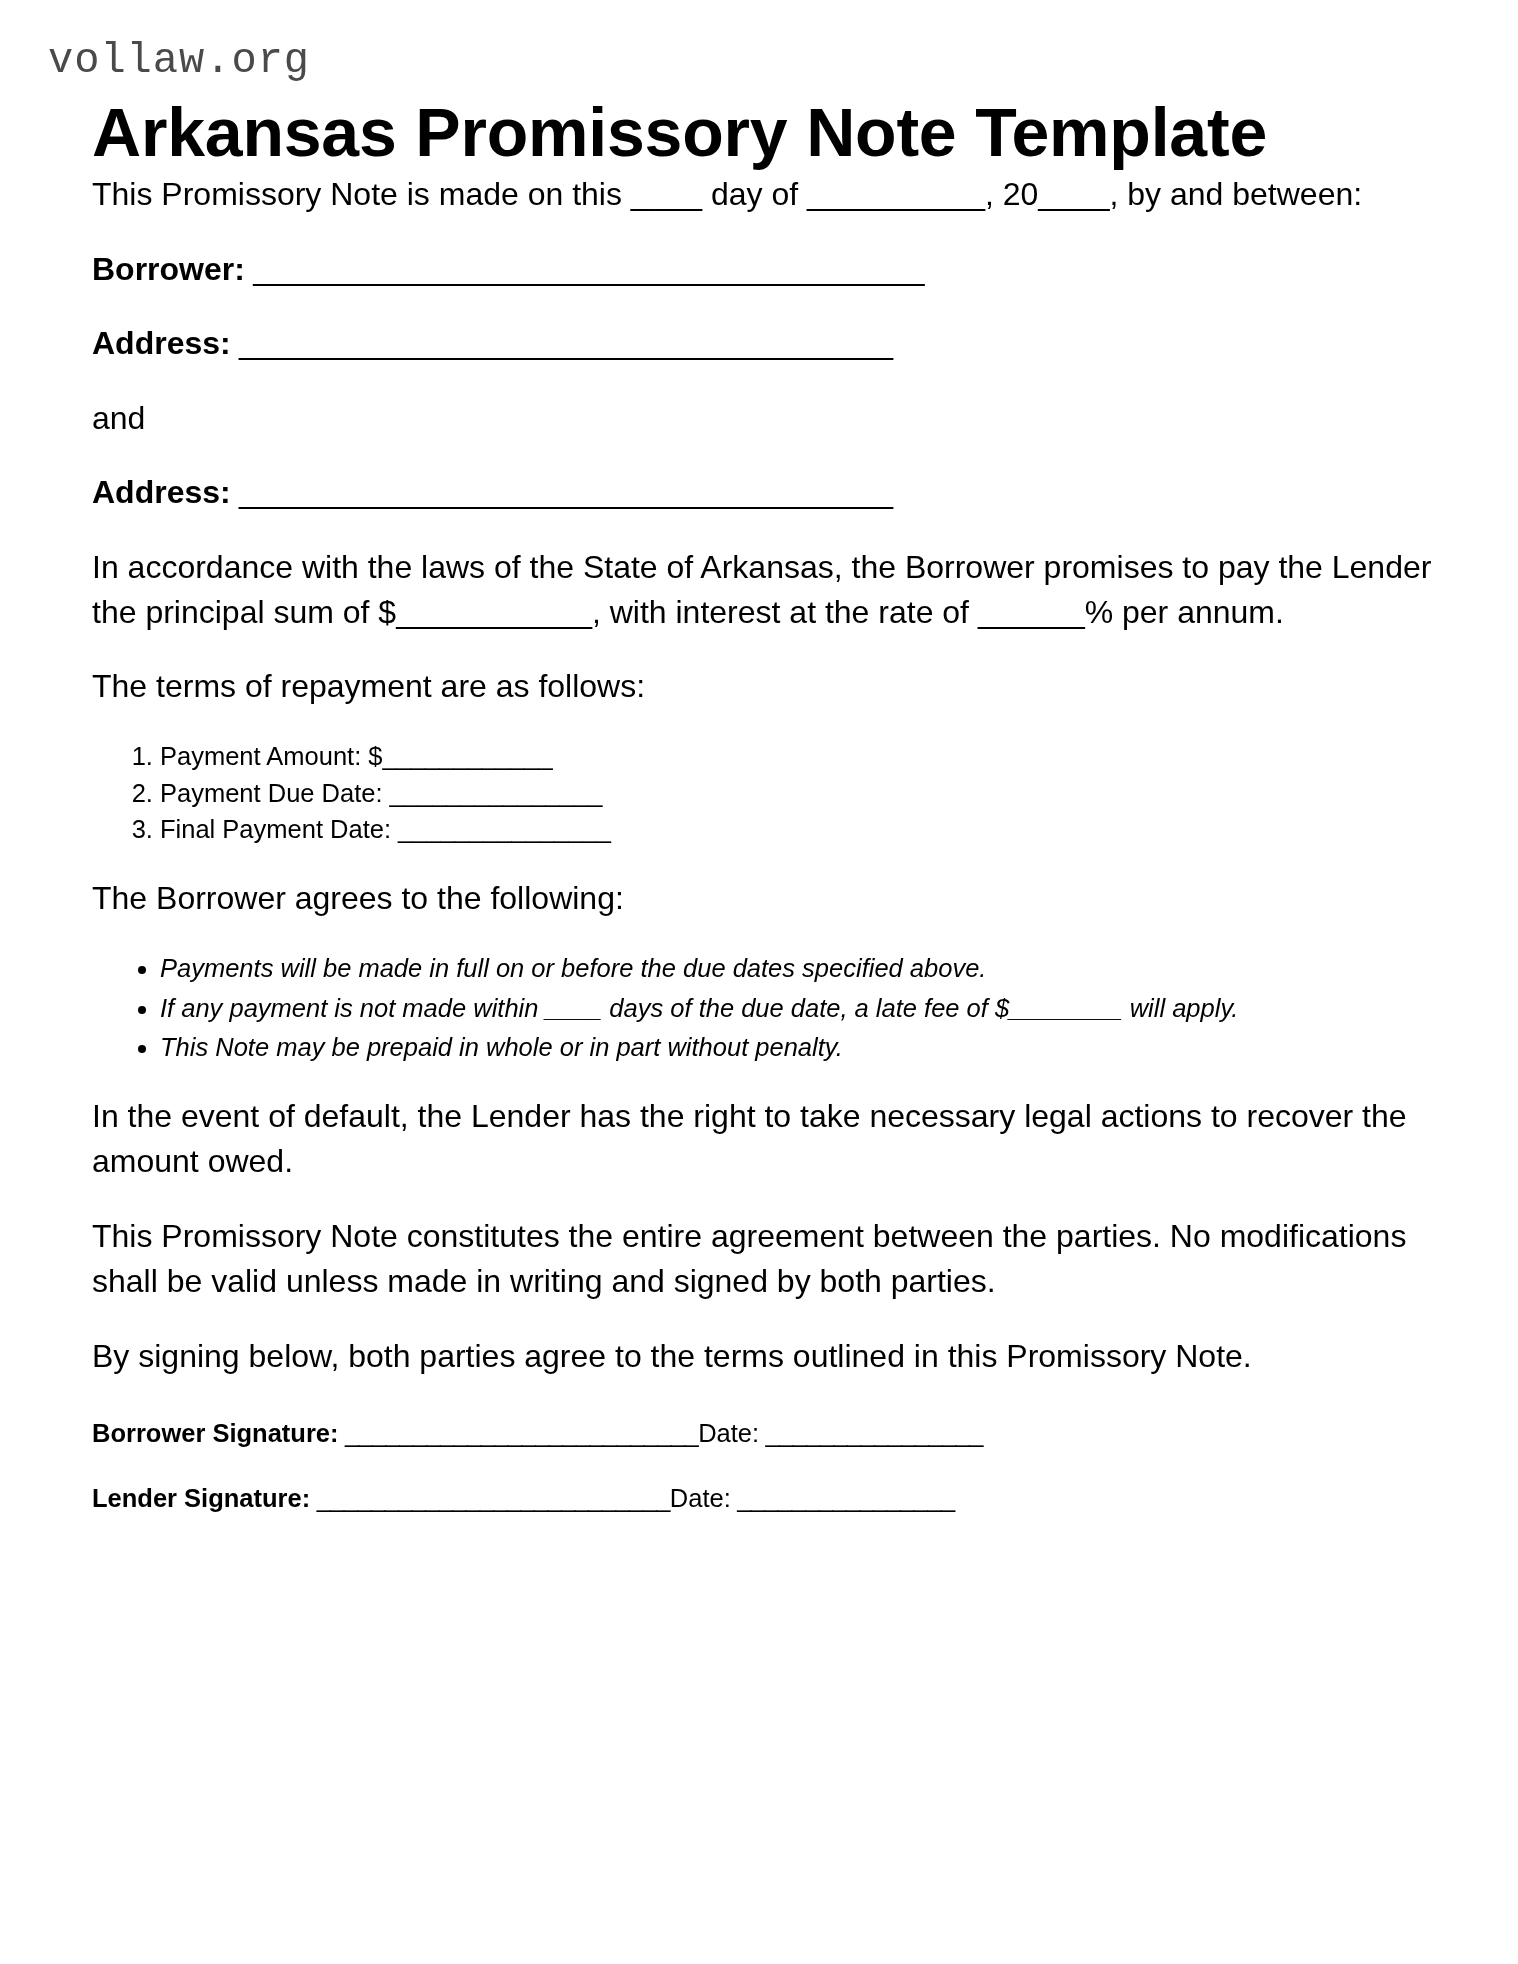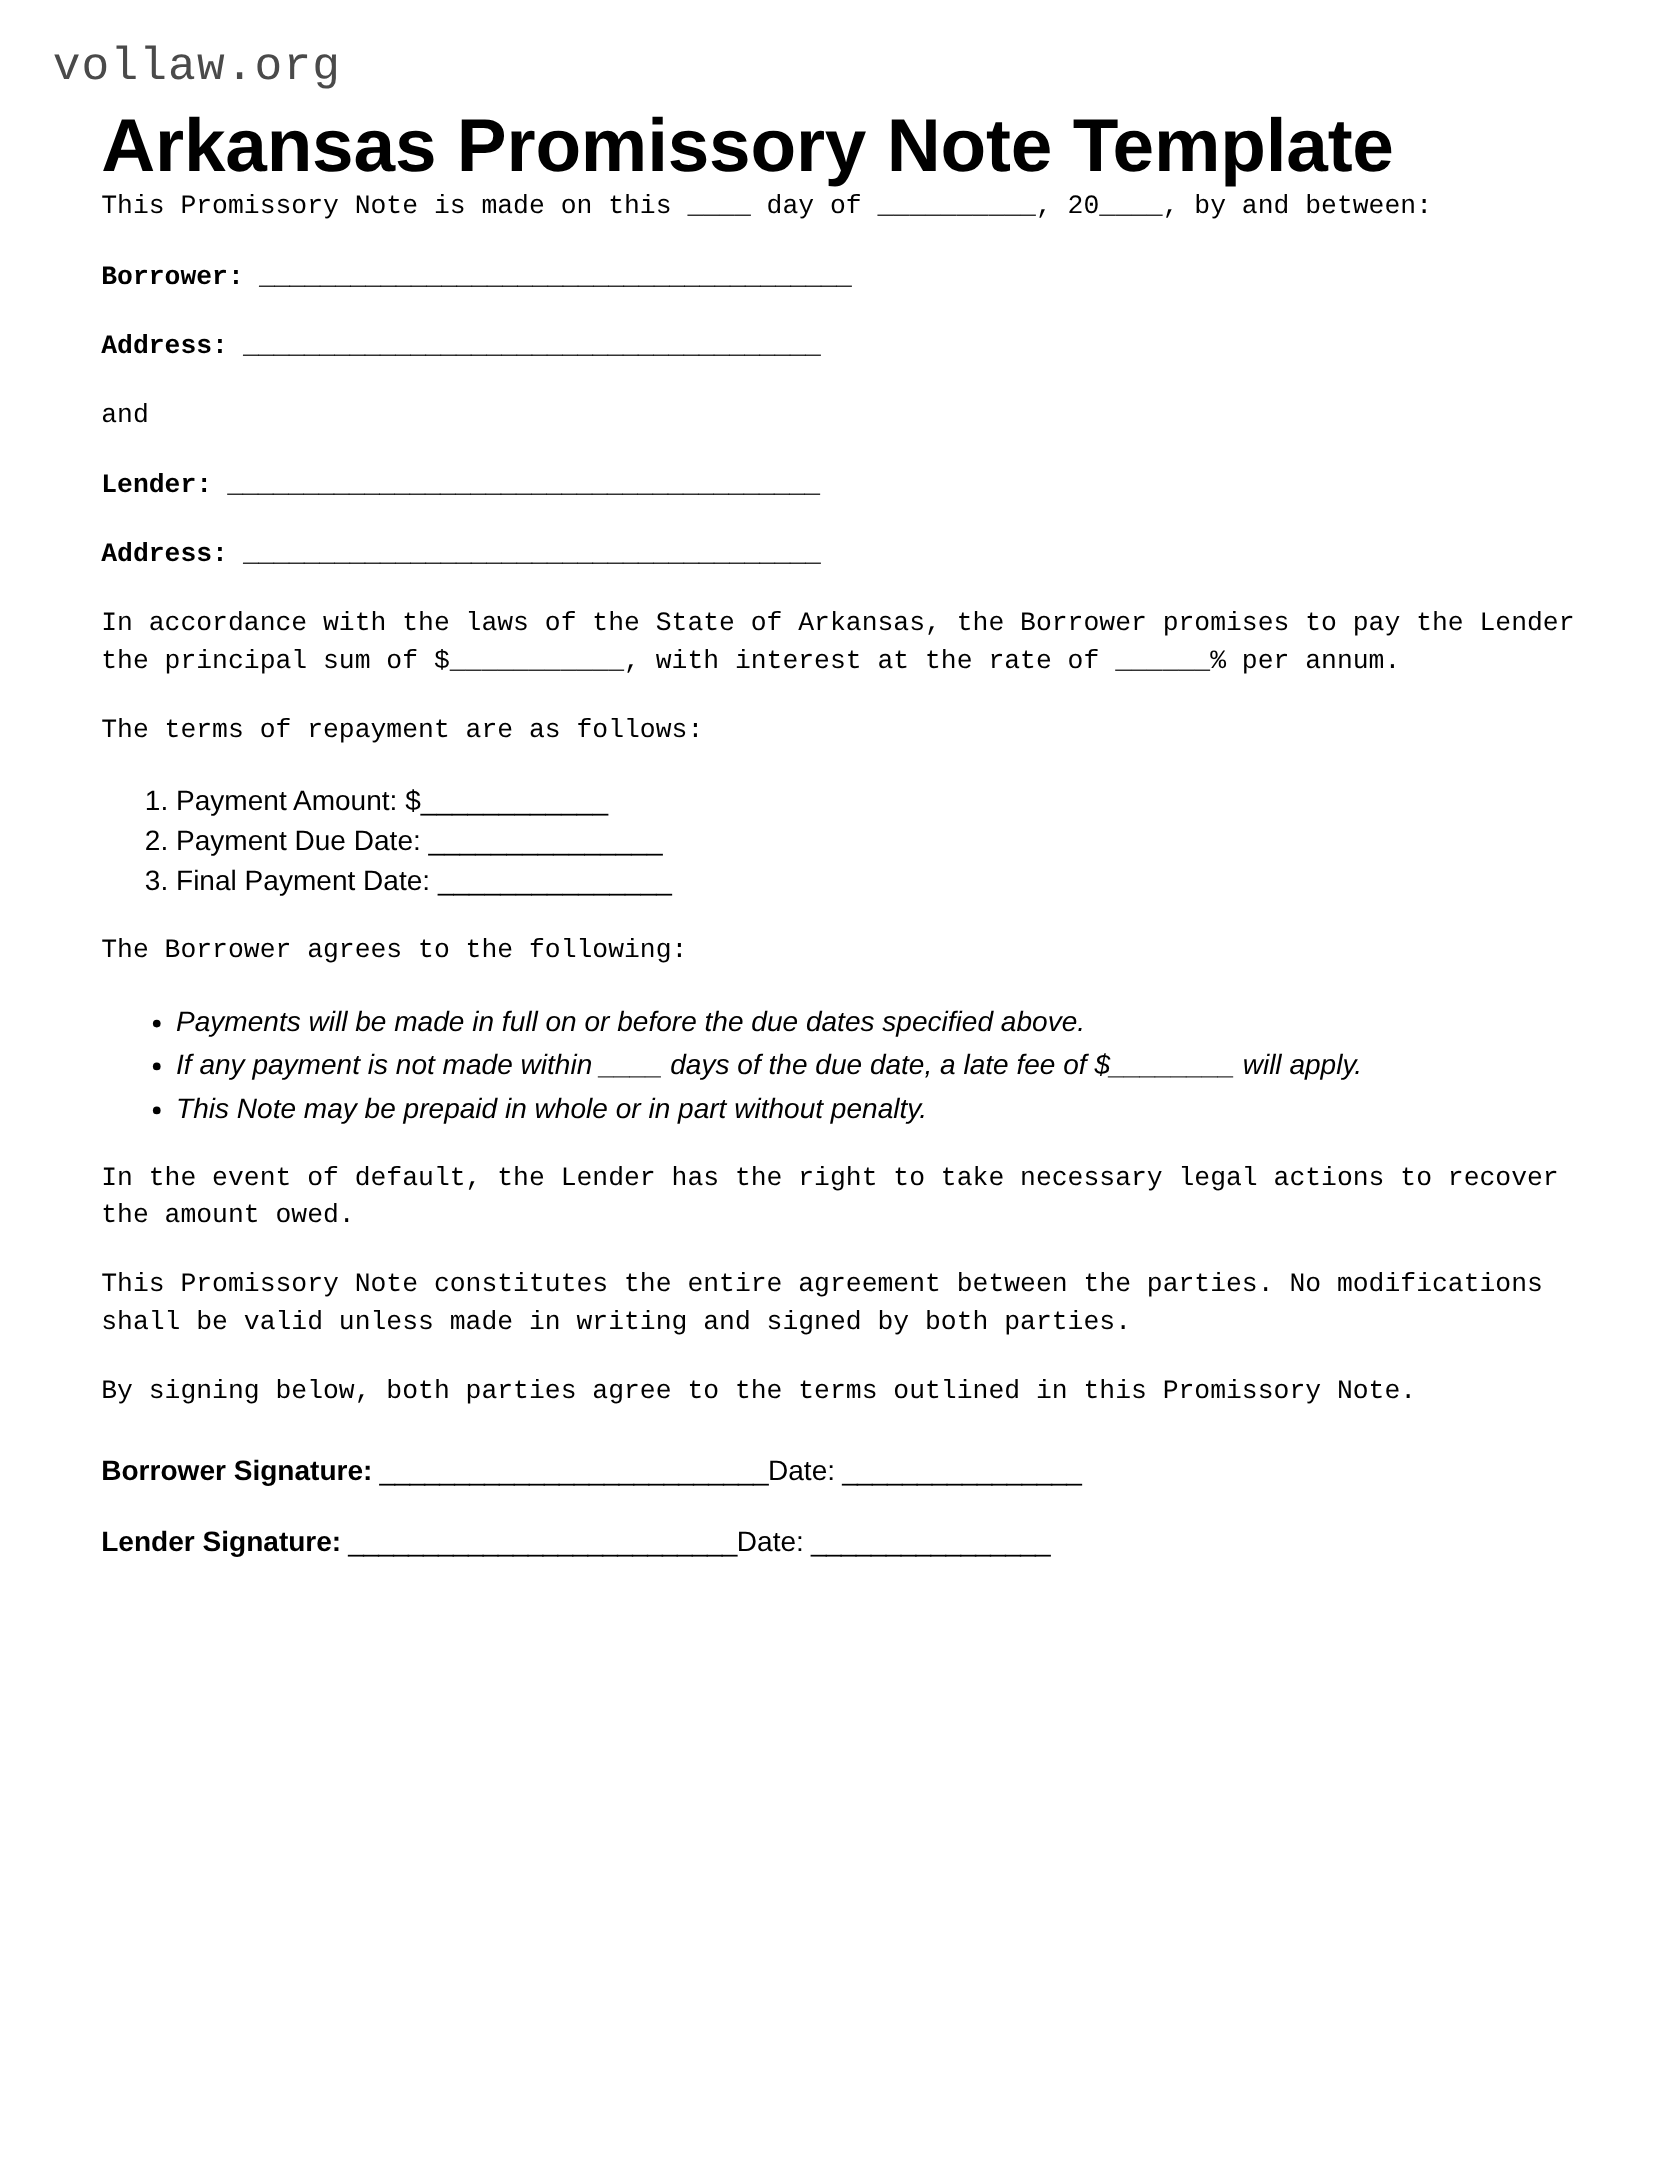--- a/index.html
+++ b/index.html
@@ -45,25 +45,24 @@
     font-weight: bold;
     margin: 0;
     padding: 8px 0 0 78px;
     line-height: 1.18;
     letter-spacing: -0.2px;
   }
   .body-wrap {
     padding: 0 78px 0 78px;
   }
   p.para {
-    font-size: 24px;
+    font-size: 32px;
     line-height: 1.42;
     margin: 0 0 29px 0;
     font-weight: 400;
-    font-family: Liberation Mono, monospace;
   }
   .lbl {
     font-weight: bold;
   }
   .blank {
     letter-spacing: -0.6px;
     white-space: pre;
   }
   ol.numlist {
     font-size: 25.5px;
@@ -108,21 +107,20 @@
     <div class="body-wrap">
 
       <p class="para sp-top-1">This Promissory Note is made on this ____ day of __________, 20____, by and between:</p>
 
       <p class="para"><span class="lbl">Borrower:</span><span class="blank"> _______________________________________</span></p>
 
       <p class="para"><span class="lbl">Address:</span><span class="blank"> ______________________________________</span></p>
 
       <p class="para">and</p>
 
-      <p class="para"><span class="lbl">Lender:</span><span class="blank"> _______________________________________</span></p>
 
       <p class="para"><span class="lbl">Address:</span><span class="blank"> ______________________________________</span></p>
 
       <p class="para">In accordance with the laws of the State of Arkansas, the Borrower promises to pay the Lender the principal sum of $___________, with interest at the rate of ______% per annum.</p>
 
       <p class="para">The terms of repayment are as follows:</p>
 
       <ol class="numlist">
         <li>Payment Amount: $____________</li>
         <li>Payment Due Date: _______________</li>

